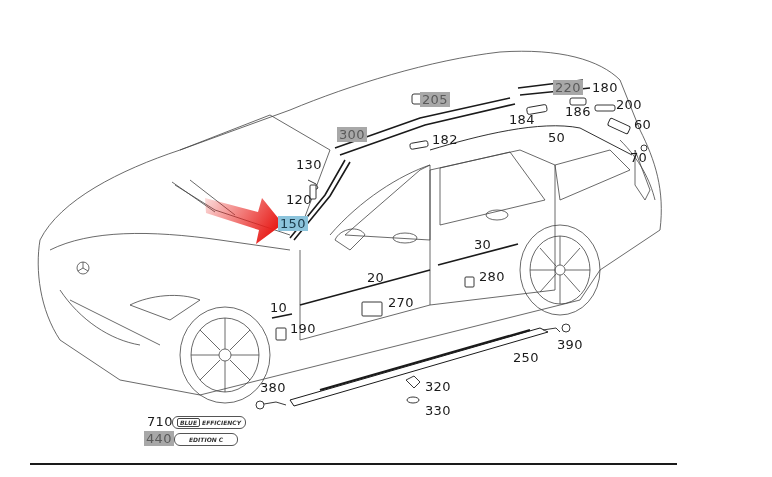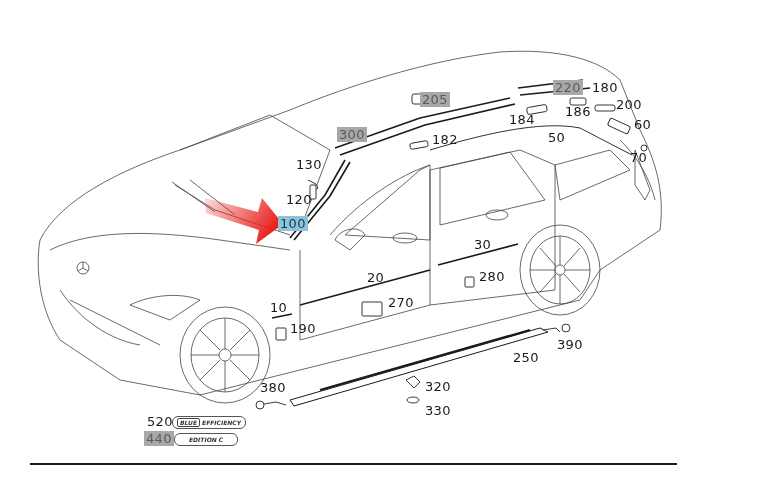--- a/index.html
+++ b/index.html
@@ -117,38 +117,38 @@
 </svg>
 
 <span class="callout" style="left:270px;top:300px">10</span>
 <span class="callout" style="left:367px;top:270px">20</span>
 <span class="callout" style="left:474px;top:237px">30</span>
 <span class="callout" style="left:548px;top:130px">50</span>
 <span class="callout" style="left:634px;top:117px">60</span>
 <span class="callout" style="left:630px;top:150px">70</span>
 <span class="callout" style="left:286px;top:192px">120</span>
 <span class="callout" style="left:296px;top:157px">130</span>
-<span class="callout hl-blue" style="left:278px;top:216px">100</span>
+<span class="callout hl-blue" style="left:278px;top:216px">150</span>
 <span class="callout" style="left:592px;top:80px">180</span>
 <span class="callout" style="left:432px;top:132px">182</span>
 <span class="callout" style="left:509px;top:112px">184</span>
 <span class="callout" style="left:565px;top:104px">186</span>
 <span class="callout hl-gray" style="left:337px;top:127px">300</span>
 <span class="callout hl-gray" style="left:420px;top:92px">205</span>
 <span class="callout hl-gray" style="left:553px;top:80px">220</span>
 <span class="callout" style="left:616px;top:97px">200</span>
 <span class="callout" style="left:513px;top:350px">250</span>
 <span class="callout" style="left:290px;top:321px">190</span>
 <span class="callout" style="left:388px;top:295px">270</span>
 <span class="callout" style="left:479px;top:269px">280</span>
 <span class="callout" style="left:425px;top:379px">320</span>
 <span class="callout" style="left:425px;top:403px">330</span>
 <span class="callout" style="left:260px;top:380px">380</span>
 <span class="callout" style="left:557px;top:337px">390</span>
-<span class="callout" style="left:147px;top:414px">520</span>
+<span class="callout" style="left:147px;top:414px">710</span>
 <span class="callout hl-gray" style="left:144px;top:431px">440</span>
 
 <div class="badge" style="left:172px;top:416px">
   <span class="inner">BLUE</span><span>EFFICIENCY</span>
 </div>
 <div class="badge" style="left:174px;top:433px;padding:0 14px">
   <span>EDITION C</span>
 </div>
 
 <div class="baseline"></div>

